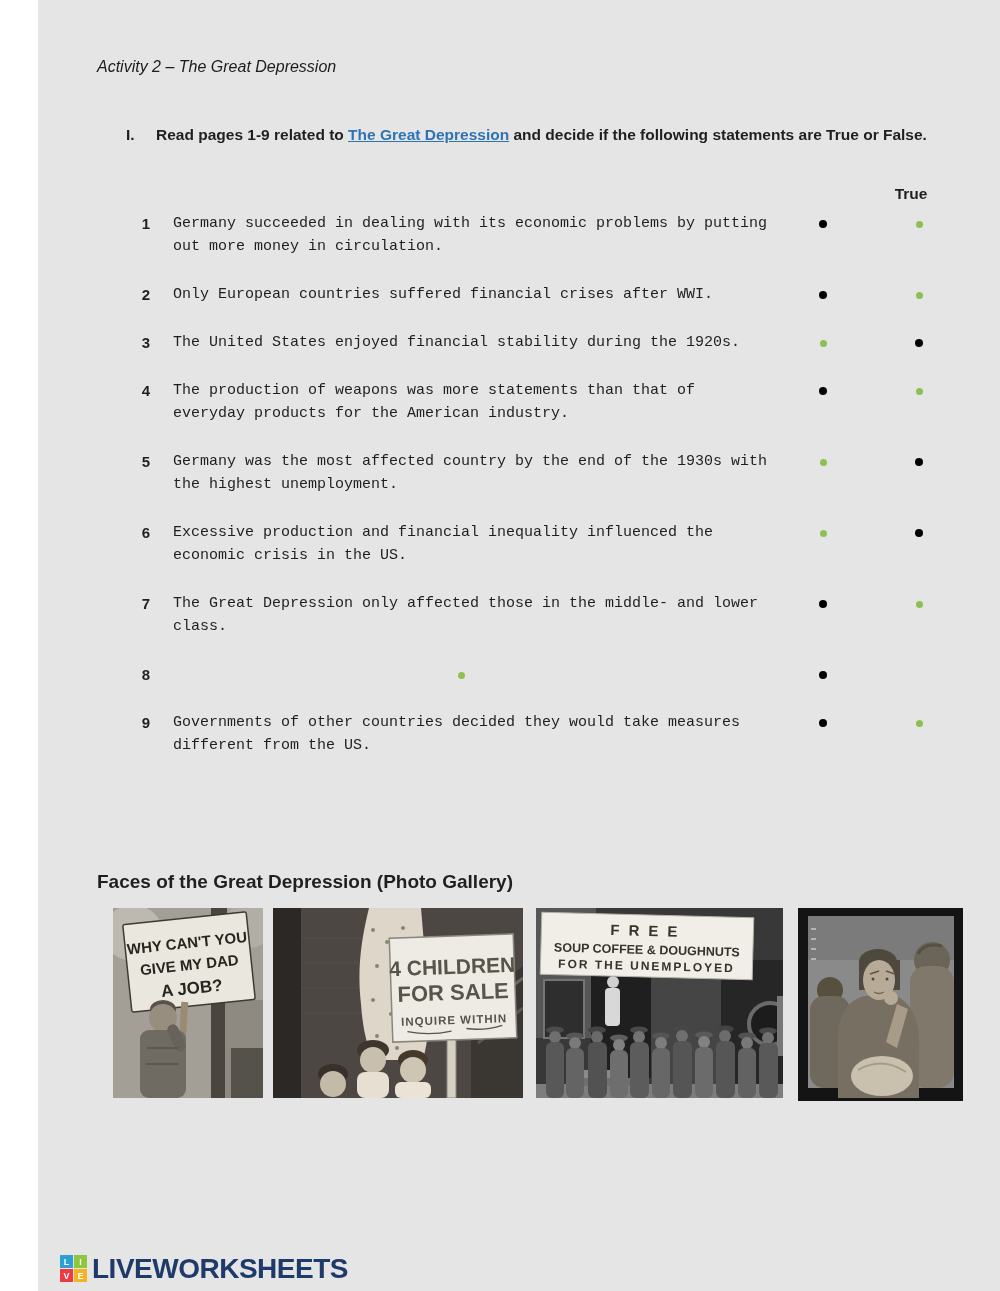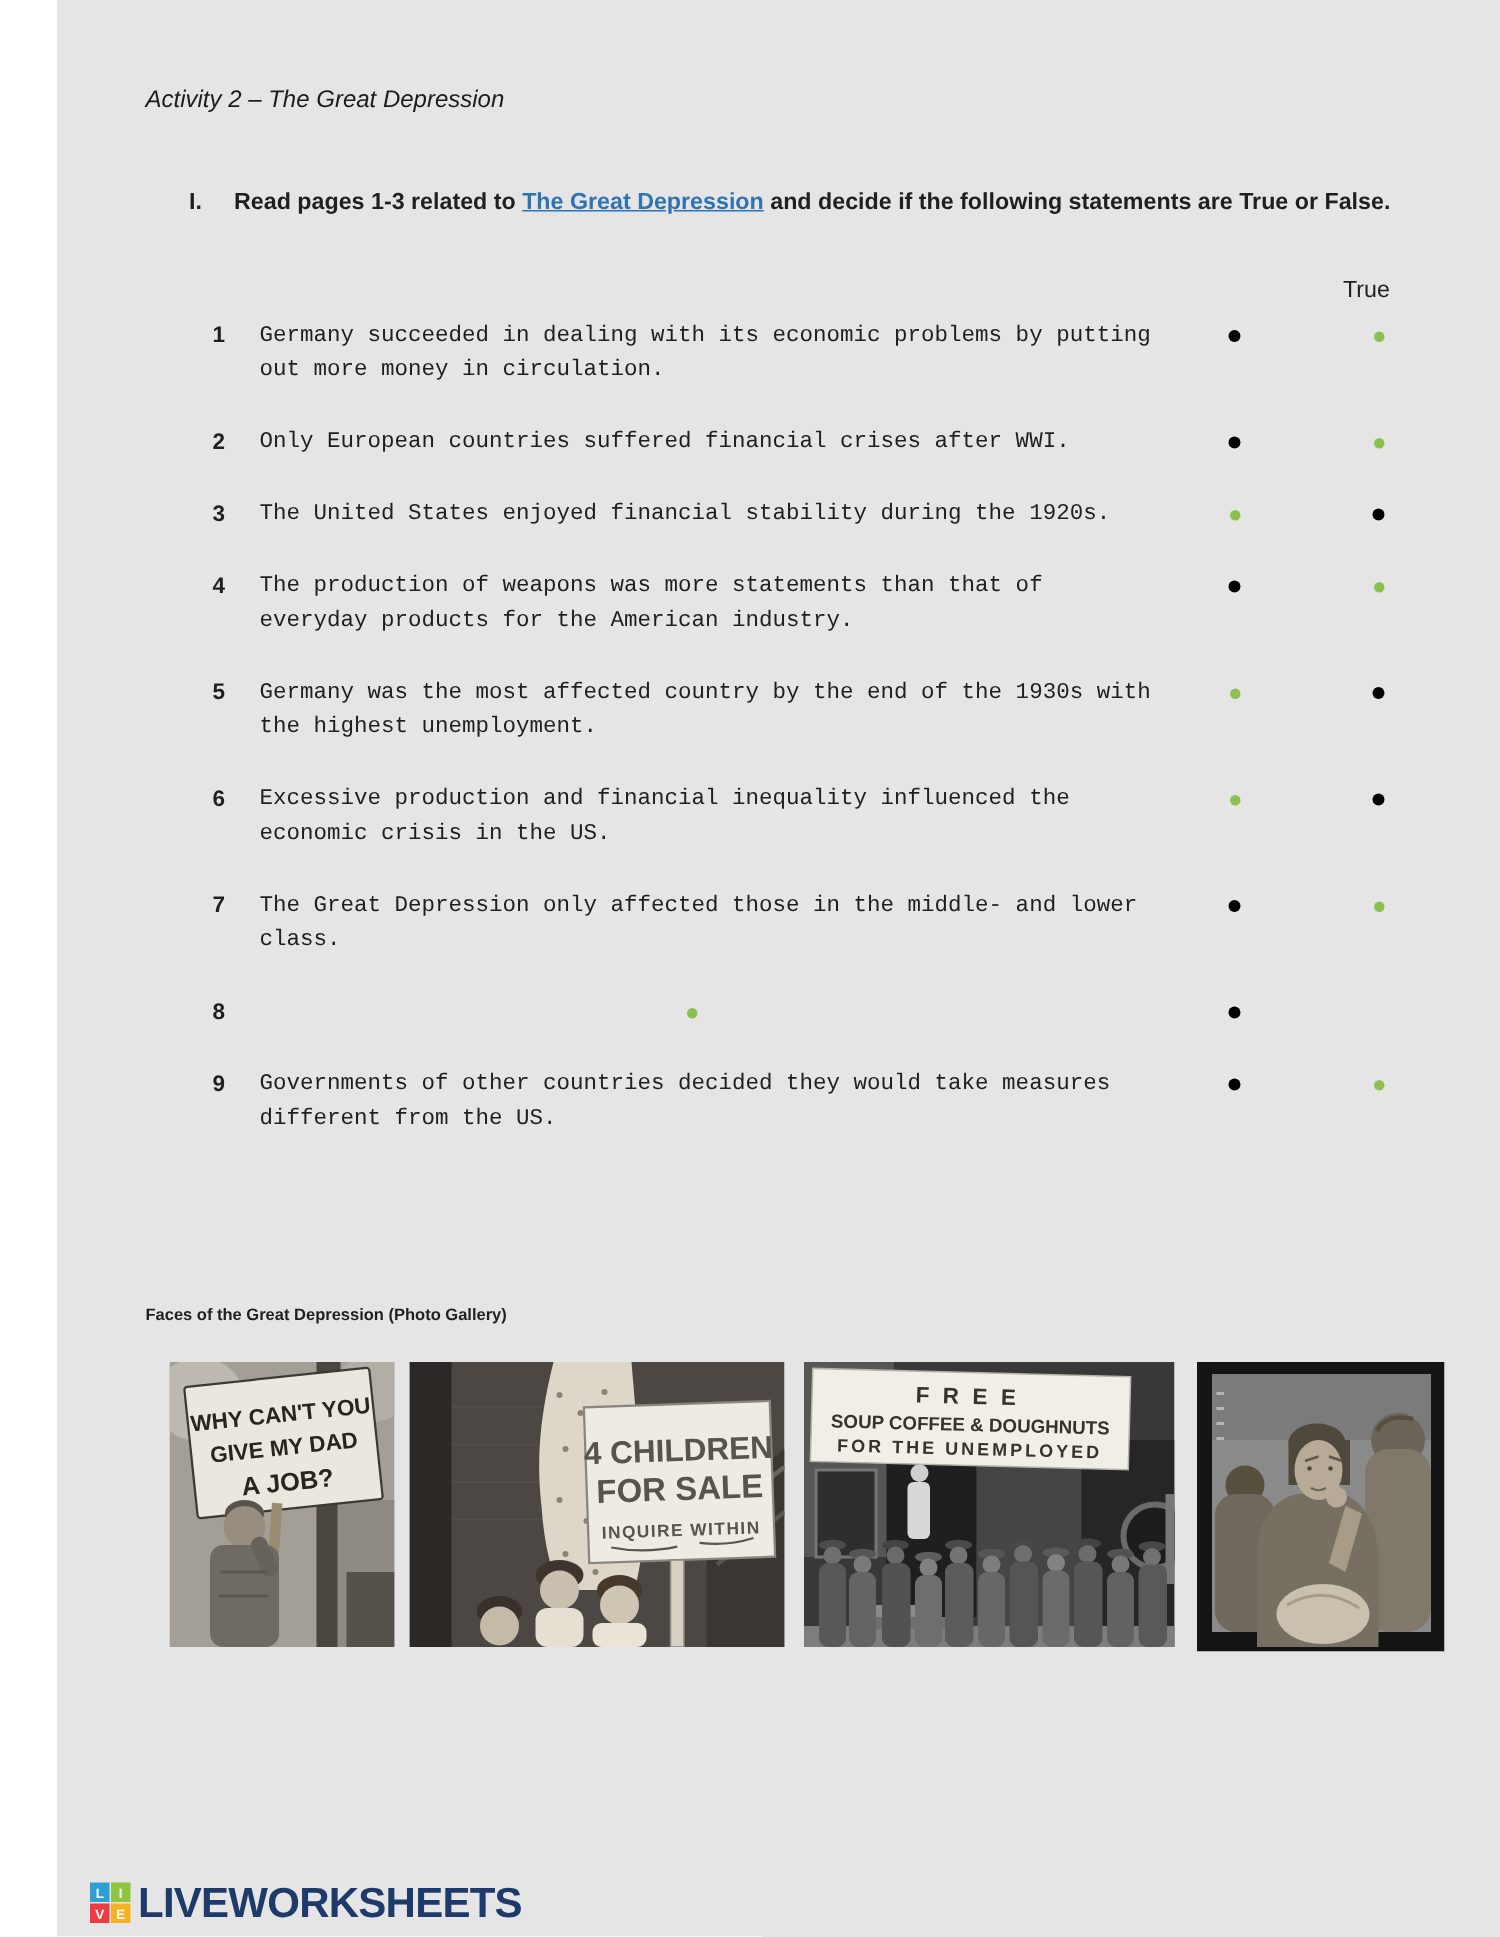--- a/index.html
+++ b/index.html
@@ -9,32 +9,32 @@
   }
   .title{position:absolute;left:59px;top:58px;font-size:16px;font-style:italic;color:#1c1c1c;}
 
   .instruction{position:absolute;left:88px;top:123px;width:812px;display:flex;font-size:15.5px;font-weight:700;line-height:24px;}
   .instr-numeral{flex:none;width:30px;}
   .instr-text{width:782px;}
   .doc-link{color:#2e74b5;text-decoration:underline;cursor:pointer;}
 
   .tf{position:absolute;left:80px;top:185px;width:847px;}
   .tf-grid{display:grid;grid-template-columns:32px 623px 100px 92px;}
-  .tf-head{font-size:15.5px;font-weight:400;gap:44px;}
+  .tf-head{font-size:15.5px;font-weight:700;gap:44px;}
   .tf-head .hd{text-align:center;}
   .rows{display:flex;flex-direction:column;gap:25px;margin-top:9px;}
   .row{font-size:15px;line-height:23px;}
   .row .num{text-align:right;font-weight:700;}
   .row .stmt{padding-left:23px;font-family:Liberation Mono, monospace;}
   .cell-dot{display:flex;justify-content:center;align-items:flex-start;padding-top:8px;}
   .dot{border-radius:50%;display:inline-block;}
   .dot[data-color="black"]{width:8px;height:8px;background:#000000;}
   .dot[data-color="green"]{width:7px;height:7px;background:#8cc152;margin-top:1px;}
 
-  .gallery-h{position:absolute;left:59px;top:871px;font-size:11px;font-weight:700;}
+  .gallery-h{position:absolute;left:59px;top:871px;font-size:19px;font-weight:700;}
   .photos{position:absolute;left:75px;top:908px;display:flex;align-items:flex-start;}
   .photo{margin:0;padding:0;line-height:0;}
   .photo svg{display:block;}
   .ph2{margin-left:10px;}
   .ph3{margin-left:13px;}
   .ph4{margin-left:15px;}
   .sv-bold{font-family:"Liberation Sans",sans-serif;font-weight:700;}
 
   .footer{position:absolute;left:22px;top:1255px;display:flex;align-items:center;}
   .logo-mark{width:27px;height:27px;display:grid;grid-template-columns:13px 13px;grid-template-rows:13px 13px;gap:1px;}
@@ -47,21 +47,21 @@
 </style>
 </head>
 <body>
 
 <div class="page">
 
   <div class="title">Activity 2 – The Great Depression</div>
 
   <div class="instruction">
     <span class="instr-numeral">I.</span>
-    <span class="instr-text"><span>Read pages 1-3 related to </span><span class="doc-link">The Great Depression</span><span> and decide if the following statements are True or False.</span></span>
+    <span class="instr-text"><span>Read pages 1-9 related to </span><span class="doc-link">The Great Depression</span><span> and decide if the following statements are True or False.</span></span>
   </div>
 
   <div class="tf">
     <div class="tf-grid tf-head">
       <span></span>
         <span></span>
       <span class="hd">True</span>
       <span class="hd">False</span>
     </div>
     <div class="rows">

